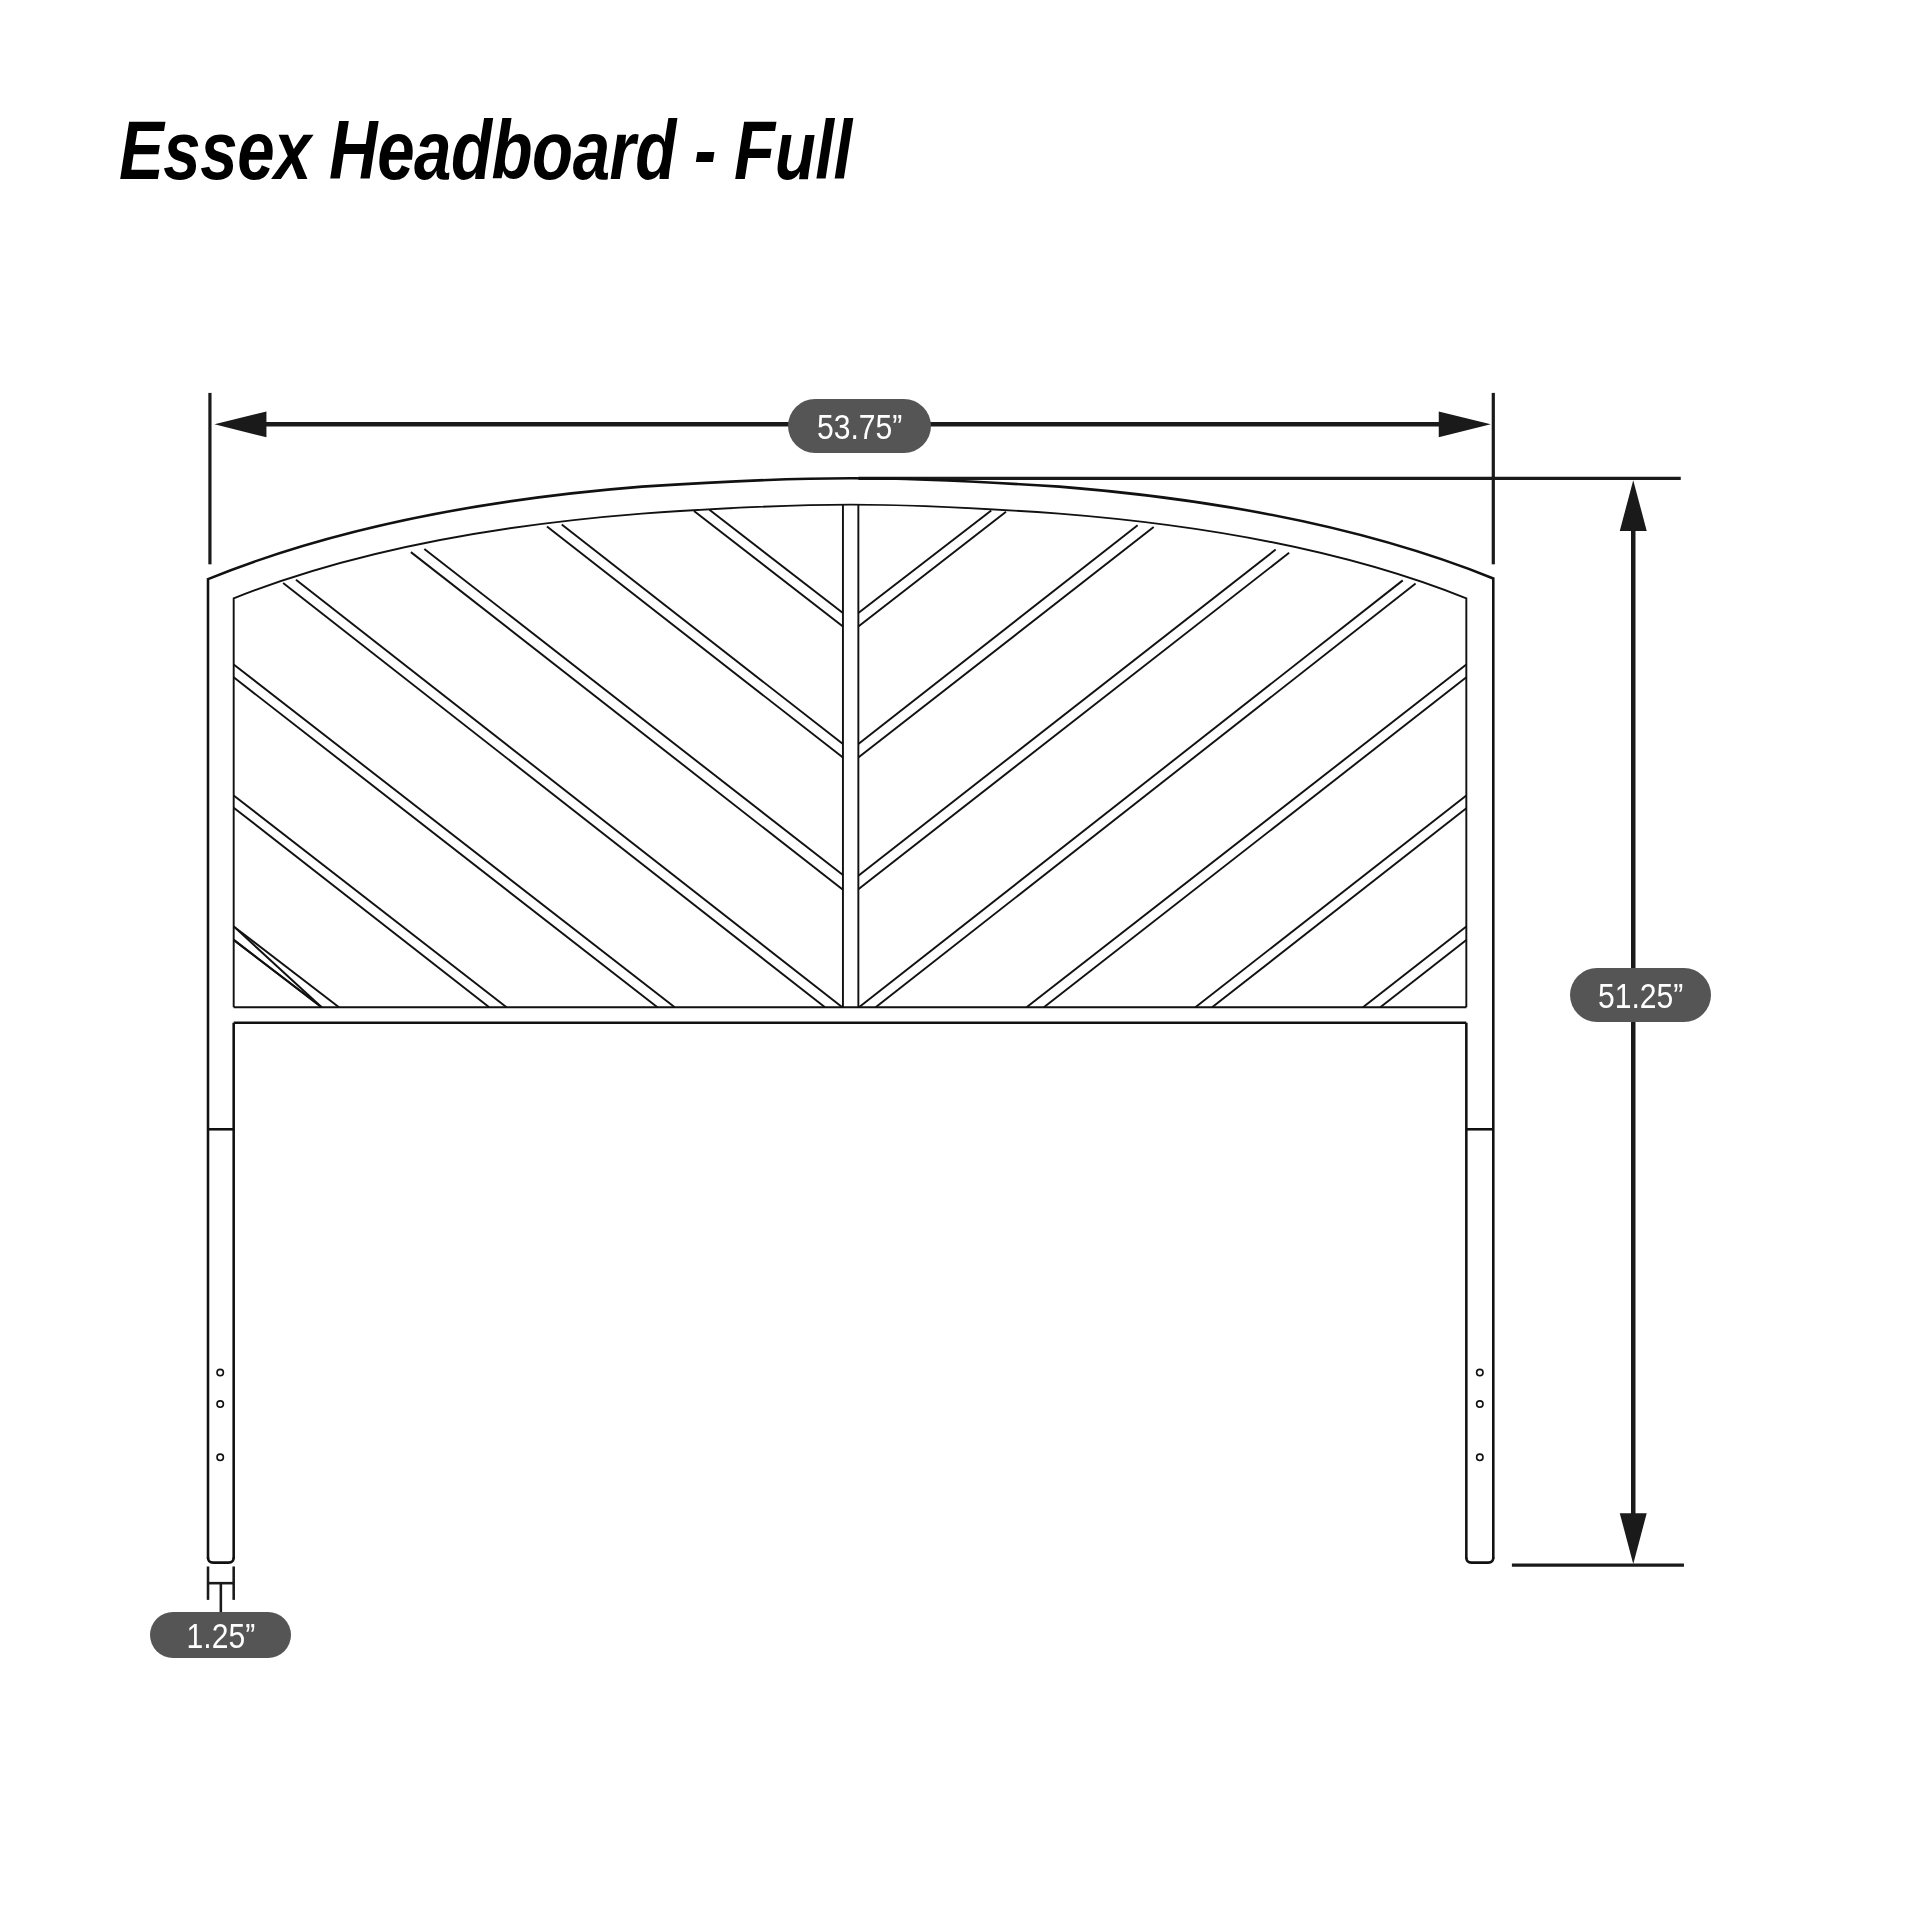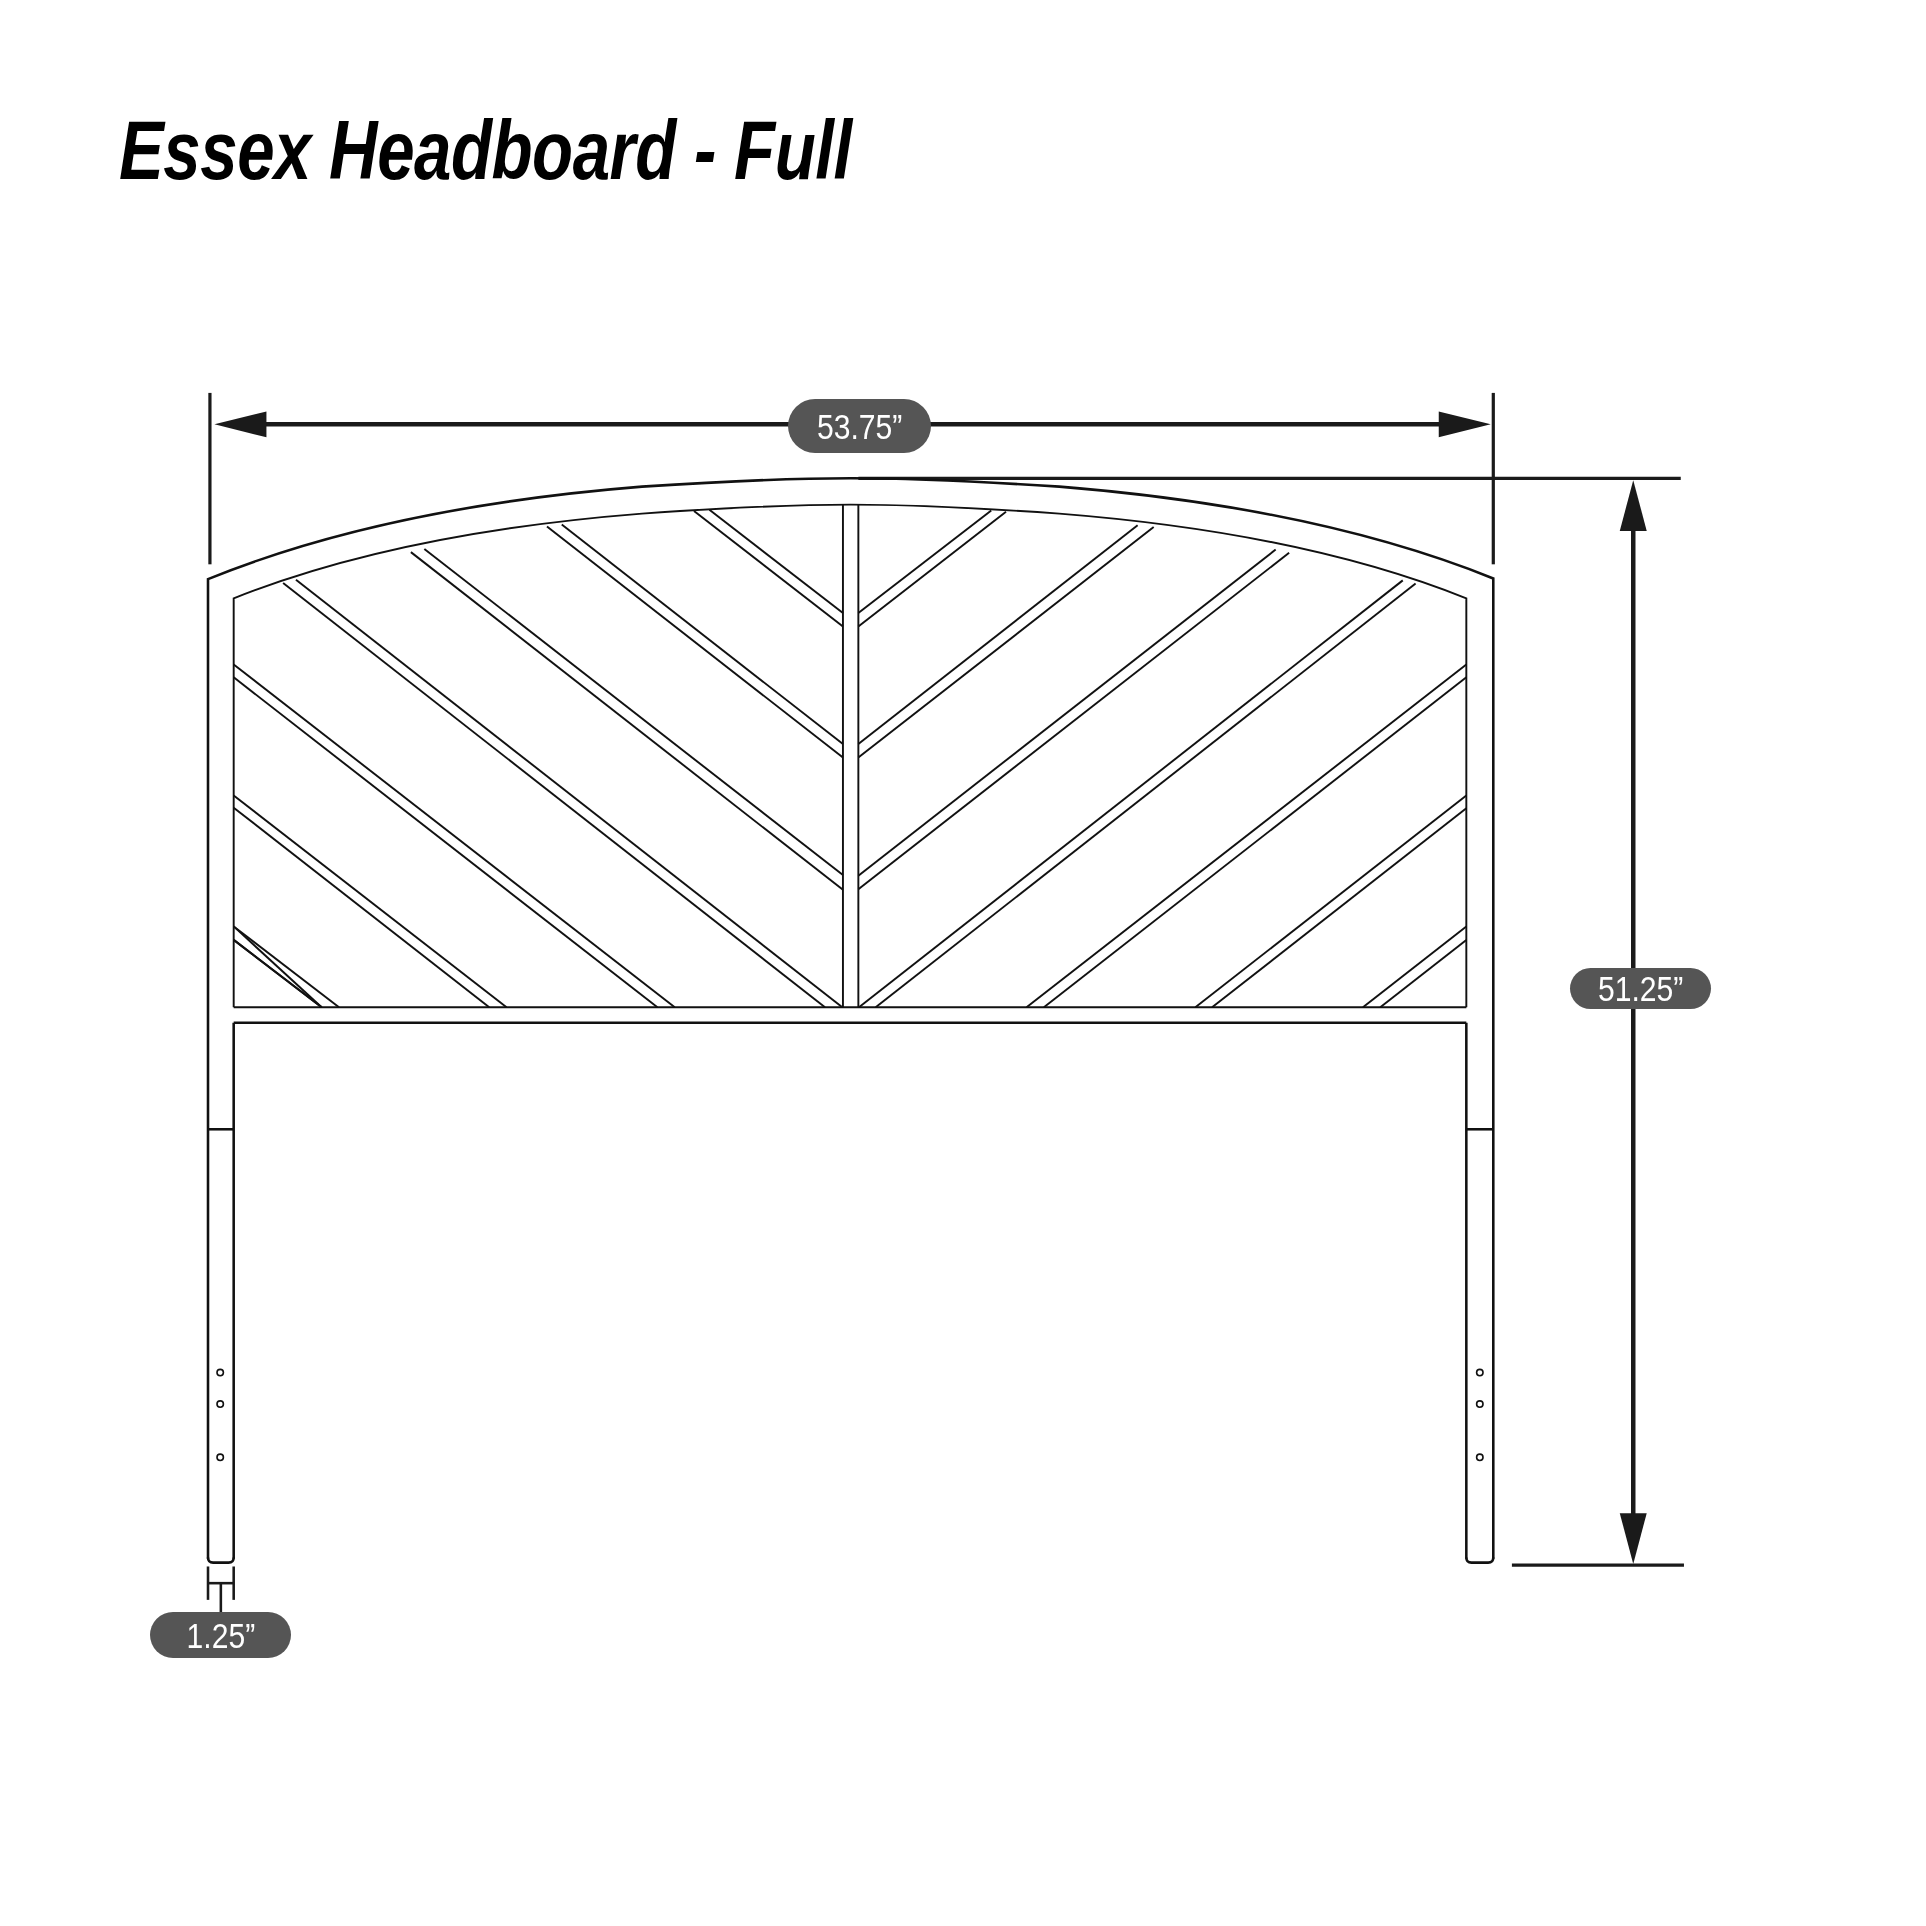--- a/index.html
+++ b/index.html
@@ -137,19 +137,19 @@
     <line class="ext-line" x1="324" y1="2440" x2="324" y2="2492" style="stroke-width:4"></line>
     <line class="ext-line" x1="364" y1="2440" x2="364" y2="2492" style="stroke-width:4"></line>
     <line class="ext-line" x1="324" y1="2466" x2="364" y2="2466" style="stroke-width:4"></line>
     <line class="ext-line" x1="344" y1="2466" x2="344" y2="2512" style="stroke-width:4"></line>
   </g>
 </svg>
 
 <div class="badge" style="left:788px; top:399px; width:143px; height:54px;">
   <span>53.75”</span>
 </div>
-<div class="badge" style="left:1570px; top:968px; width:141px; height:41px;">
+<div class="badge" style="left:1570px; top:968px; width:141px; height:54px;">
   <span>51.25”</span>
 </div>
 <div class="badge" style="left:150px; top:1612px; width:141px; height:46px;">
   <span>1.25”</span>
 </div>
 
 
 </body></html>

